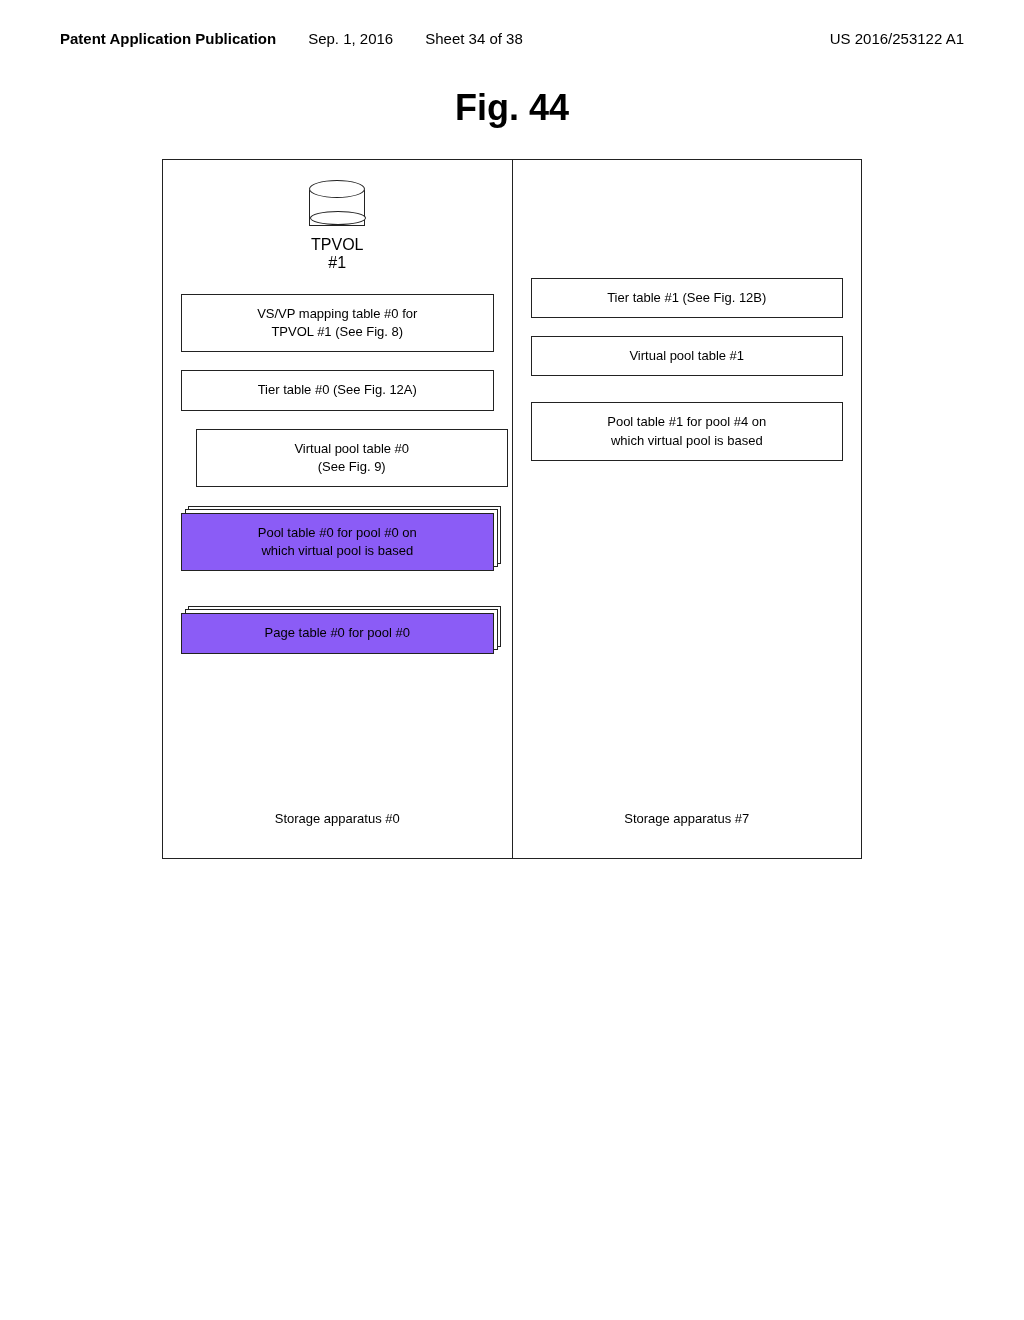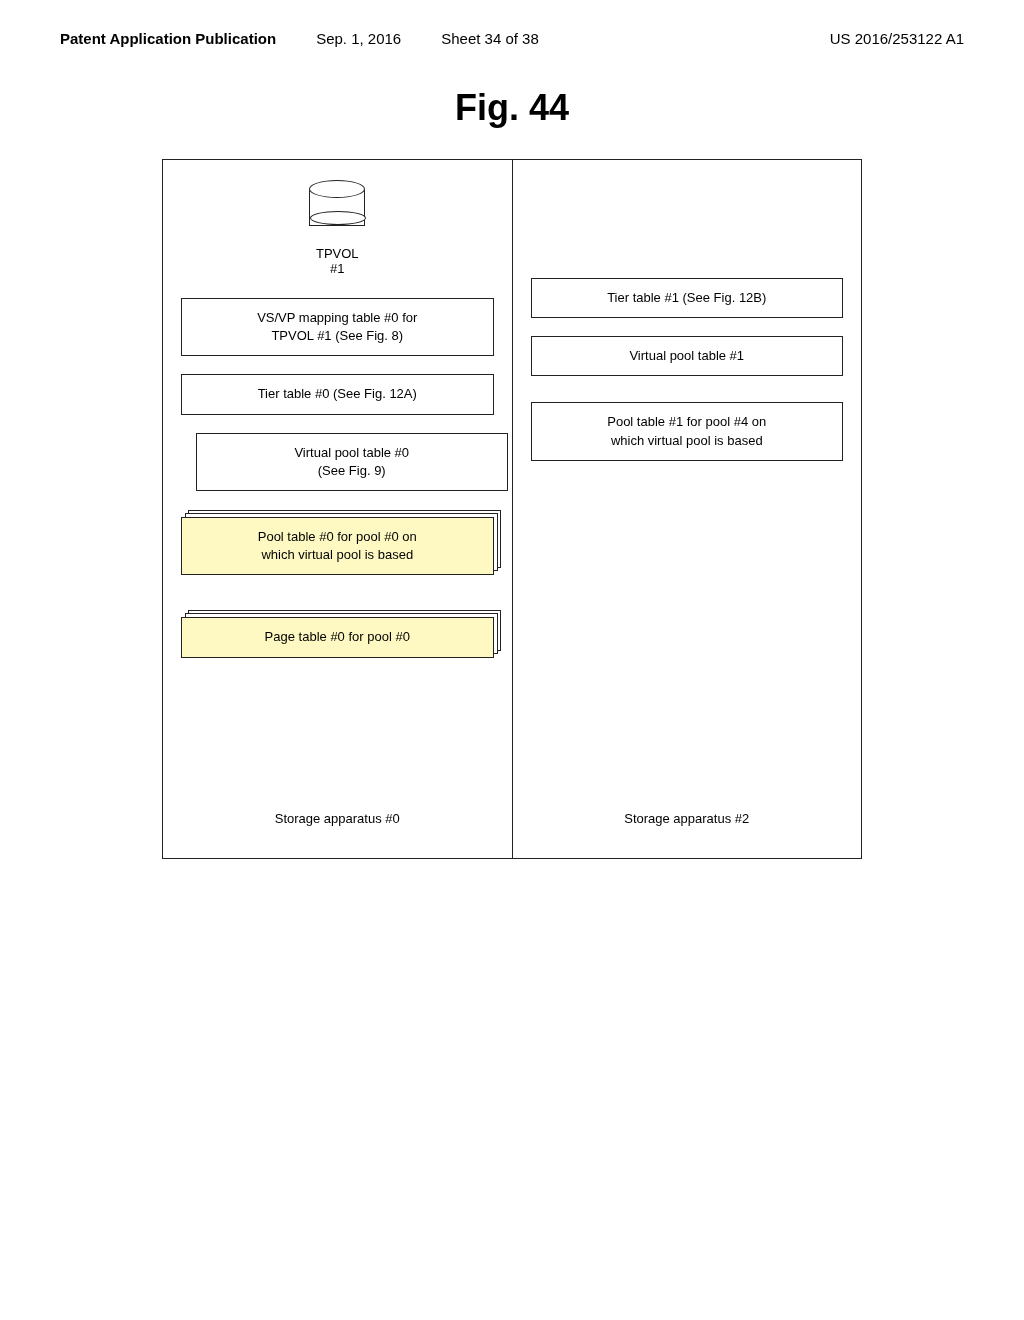--- a/index.html
+++ b/index.html
@@ -8,21 +8,21 @@
       height: 1320px;
       background: #fff;
       font-family: Arial, sans-serif;
       position: relative;
       overflow: hidden;
     }
     .header {
       display: flex;
       align-items: baseline;
       padding: 30px 60px 10px 60px;
-      gap: 40px;
+      gap: 32px;
     }
     .header-left {
       font-size: 15px;
       font-weight: bold;
     }
     .header-mid {
       font-size: 15px;
     }
     .header-sheet {
       font-size: 15px;
@@ -105,23 +105,23 @@
       width: 56px;
       height: 14px;
       border: 1.5px solid #222;
       border-radius: 50%;
       background: #fff;
       position: absolute;
       bottom: 0;
       left: 0;
     }
     .tpvol-label {
-      font-size: 13px;
-      text-align: center;
-      margin-top: 12px;
+      font-size: 16px;
+      text-align: center;
+      margin-top: 2px;
     }
     
     .stacked-wrapper {
       position: relative;
       width: 100%;
     }
     .stacked-box-back2 {
       position: absolute;
       top: -7px;
       left: 7px;
@@ -139,21 +139,21 @@
       border: 1.5px solid #222;
       background: #fff;
     }
     .stacked-box-front {
       position: relative;
       border: 1.5px solid #222;
       width: 100%;
       padding: 10px 12px;
       text-align: center;
       font-size: 13px;
-      background: #fef9c3;
+      background: #8b5cf6;
       line-height: 1.4;
     }
     .right-col-spacer {
       height: 80px;
     }
   </style>
 </head>
 <body>
 
 <div class="header">
@@ -211,15 +211,15 @@
 
     <div class="box">Tier table #1 (See Fig. 12B)</div>
 
     <div class="box">Virtual pool table #1</div>
 
     <div class="box" style="white-space:pre-line; margin-top:8px; ">Pool table #1 for pool #4 on
 which virtual pool is based</div>
 
 
     <div style="flex:1;"></div>
-    <div class="box" style="border:none; font-size:13px;">Storage apparatus #2</div>
+    <div class="box" style="border:none; font-size:13px;">Storage apparatus #7</div>
   </div>
 </div>
 
 </body></html>

